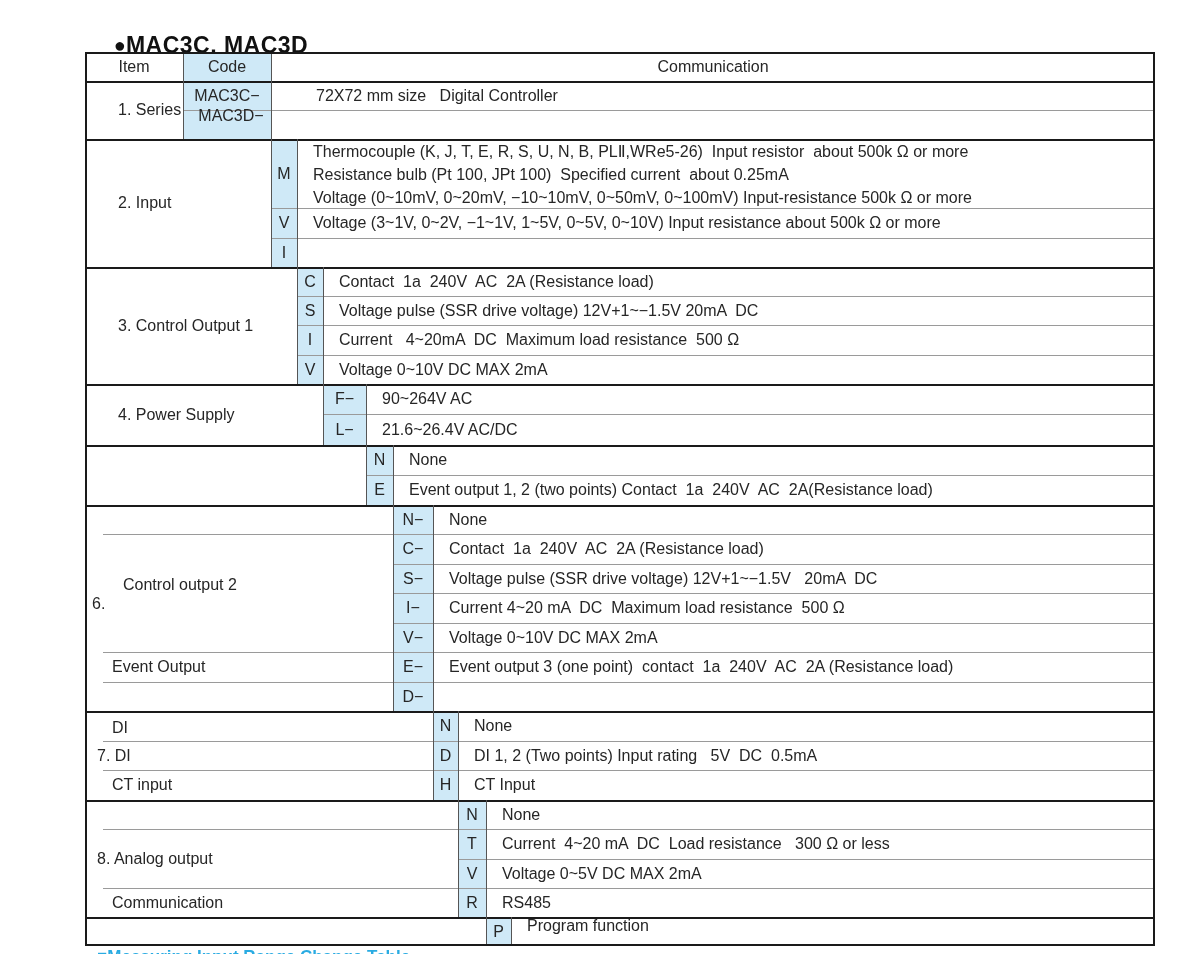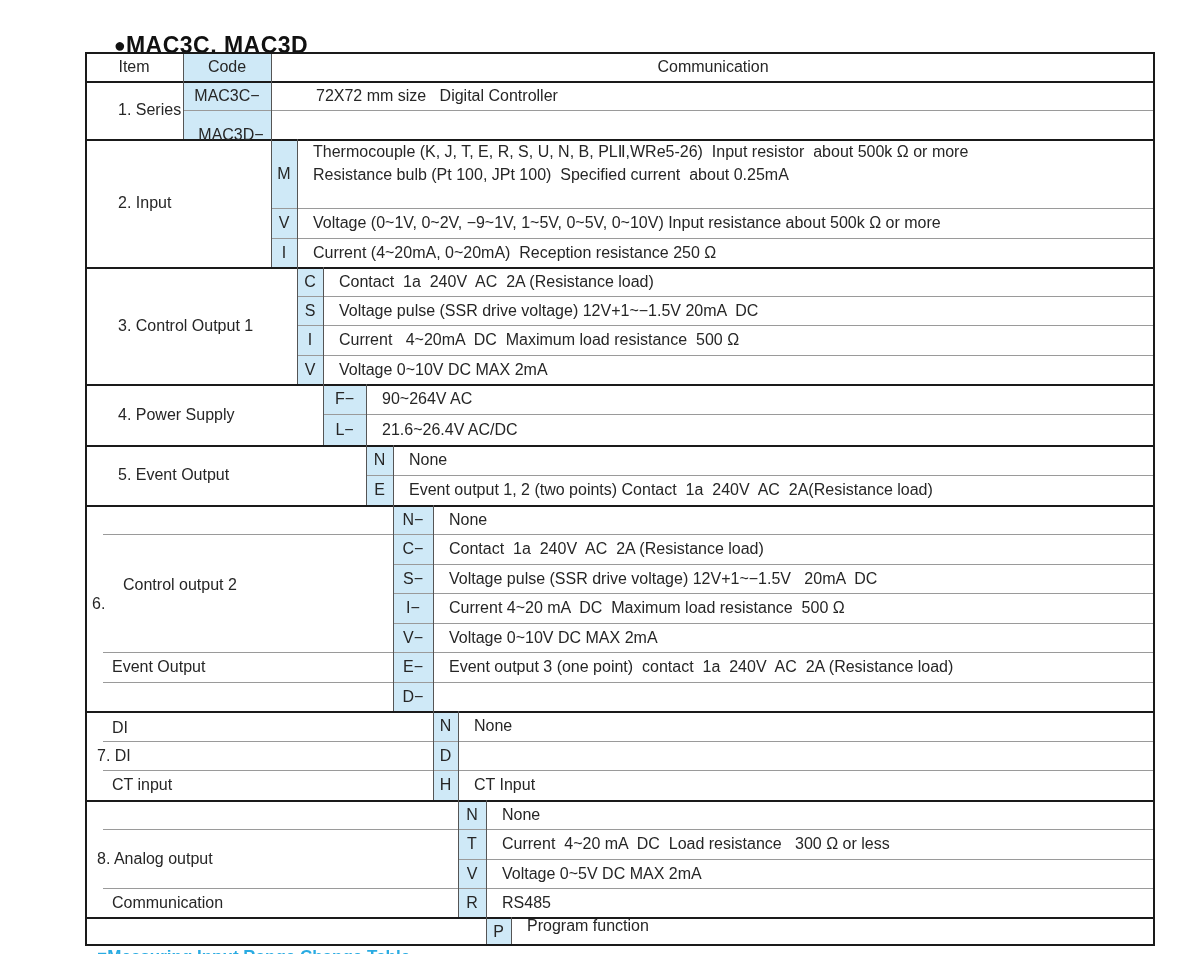--- a/index.html
+++ b/index.html
@@ -84,48 +84,47 @@
     <div class="vl" style="left:401px;top:748px;height:146px"></div>
     <div class="vl" style="left:426px;top:865px;height:29px"></div>
 
     <div class="t c" style="left:0;top:0;width:98px;line-height:29px">Item</div>
     <div class="t c" style="left:98px;top:0;width:88px;line-height:29px">Code</div>
     <div class="t c" style="left:186px;top:0;width:884px;line-height:29px">Communication</div>
 
     <div class="t" style="left:33px;top:29px;line-height:58px">1. Series</div>
     <div class="t c" style="left:98px;top:29px;width:88px;line-height:29px">MAC3C−</div>
     <div class="t" style="left:231px;top:29px;line-height:29px">72X72 mm size   Digital Controller</div>
-    <div class="t c" style="left:98px;top:68px;width:96px;line-height:29px">MAC3D−</div>
+    <div class="t c" style="left:98px;top:49px;width:96px;line-height:29px">MAC3D−</div>
 
     <div class="t" style="left:33px;top:87px;line-height:128px">2. Input</div>
     <div class="t c" style="left:186px;top:87px;width:26px;line-height:69px">M</div>
     <div class="t" style="left:228px;top:88px;line-height:23px">Thermocouple (K, J, T, E, R, S, U, N, B, PLⅡ,WRe5-26)  Input resistor  about 500k Ω or more</div>
     <div class="t" style="left:228px;top:111px;line-height:23px">Resistance bulb (Pt 100, JPt 100)  Specified current  about 0.25mA</div>
+    <div class="t" style="left:228px;top:134px;line-height:23px">Voltage (0~10mV, 0~20mV, −10~10mV, 0~50mV, 0~100mV) Input-resistance 500k Ω or more</div>
     <div class="t c" style="left:186px;top:156px;width:26px;line-height:30px">V</div>
-    <div class="t" style="left:228px;top:156px;line-height:30px">Voltage (0~1V, 0~2V, −9~1V, 1~5V, 0~5V, 0~10V) Input resistance about 500k Ω or more</div>
+    <div class="t" style="left:228px;top:156px;line-height:30px">Voltage (3~1V, 0~2V, −1~1V, 1~5V, 0~5V, 0~10V) Input resistance about 500k Ω or more</div>
     <div class="t c" style="left:186px;top:186px;width:26px;line-height:29px">I</div>
-    <div class="t" style="left:228px;top:186px;line-height:29px">Current (4~20mA, 0~20mA)  Reception resistance 250 Ω</div>
 
     <div class="t" style="left:33px;top:215px;line-height:117px">3. Control Output 1</div>
     <div class="t c" style="left:212px;top:215px;width:26px;line-height:29px">C</div>
     <div class="t" style="left:254px;top:215px;line-height:29px">Contact  1a  240V  AC  2A (Resistance load)</div>
     <div class="t c" style="left:212px;top:244px;width:26px;line-height:29px">S</div>
     <div class="t" style="left:254px;top:244px;line-height:29px">Voltage pulse (SSR drive voltage) 12V+1~−1.5V 20mA  DC</div>
     <div class="t c" style="left:212px;top:273px;width:26px;line-height:30px">I</div>
     <div class="t" style="left:254px;top:273px;line-height:30px">Current   4~20mA  DC  Maximum load resistance  500 Ω</div>
     <div class="t c" style="left:212px;top:303px;width:26px;line-height:29px">V</div>
     <div class="t" style="left:254px;top:303px;line-height:29px">Voltage 0~10V DC MAX 2mA</div>
 
     <div class="t" style="left:33px;top:332px;line-height:61px">4. Power Supply</div>
     <div class="t c" style="left:238px;top:332px;width:43px;line-height:30px">F−</div>
     <div class="t" style="left:297px;top:332px;line-height:30px">90~264V AC</div>
     <div class="t c" style="left:238px;top:362px;width:43px;line-height:31px">L−</div>
     <div class="t" style="left:297px;top:362px;line-height:31px">21.6~26.4V AC/DC</div>
 
-    <div class="t" style="left:33px;top:393px;line-height:60px">5. Event Output</div>
     <div class="t c" style="left:281px;top:393px;width:27px;line-height:30px">N</div>
     <div class="t" style="left:324px;top:393px;line-height:30px">None</div>
     <div class="t c" style="left:281px;top:423px;width:27px;line-height:30px">E</div>
     <div class="t" style="left:324px;top:423px;line-height:30px">Event output 1, 2 (two points) Contact  1a  240V  AC  2A(Resistance load)</div>
 
     <div class="t" style="left:38px;top:524px;line-height:18px">Control output 2</div>
     <div class="t" style="left:7px;top:543px;line-height:18px">6.</div>
     <div class="t" style="left:27px;top:600px;line-height:30px">Event Output</div>
     <div class="t" style="left:27px;top:661px;line-height:29px">DI</div>
     <div class="t c" style="left:308px;top:453px;width:40px;line-height:29px">N−</div>
@@ -140,20 +139,21 @@
     <div class="t" style="left:364px;top:571px;line-height:29px">Voltage 0~10V DC MAX 2mA</div>
     <div class="t c" style="left:308px;top:600px;width:40px;line-height:30px">E−</div>
     <div class="t" style="left:364px;top:600px;line-height:30px">Event output 3 (one point)  contact  1a  240V  AC  2A (Resistance load)</div>
     <div class="t c" style="left:308px;top:630px;width:40px;line-height:29px">D−</div>
 
     <div class="t" style="left:12px;top:689px;line-height:29px">7. DI</div>
     <div class="t" style="left:27px;top:718px;line-height:30px">CT input</div>
     <div class="t c" style="left:348px;top:659px;width:25px;line-height:30px">N</div>
     <div class="t" style="left:389px;top:659px;line-height:30px">None</div>
     <div class="t c" style="left:348px;top:689px;width:25px;line-height:29px">D</div>
+    <div class="t" style="left:389px;top:689px;line-height:29px">DI 1, 2 (Two points) Input rating   5V  DC  0.5mA</div>
     <div class="t c" style="left:348px;top:718px;width:25px;line-height:30px">H</div>
     <div class="t" style="left:389px;top:718px;line-height:30px">CT Input</div>
 
     <div class="t" style="left:12px;top:777px;line-height:59px">8. Analog output</div>
     <div class="t" style="left:27px;top:836px;line-height:29px">Communication</div>
     <div class="t c" style="left:373px;top:748px;width:28px;line-height:29px">N</div>
     <div class="t" style="left:417px;top:748px;line-height:29px">None</div>
     <div class="t c" style="left:373px;top:777px;width:28px;line-height:30px">T</div>
     <div class="t" style="left:417px;top:777px;line-height:30px">Current  4~20 mA  DC  Load resistance   300 Ω or less</div>
     <div class="t c" style="left:373px;top:807px;width:28px;line-height:29px">V</div>

